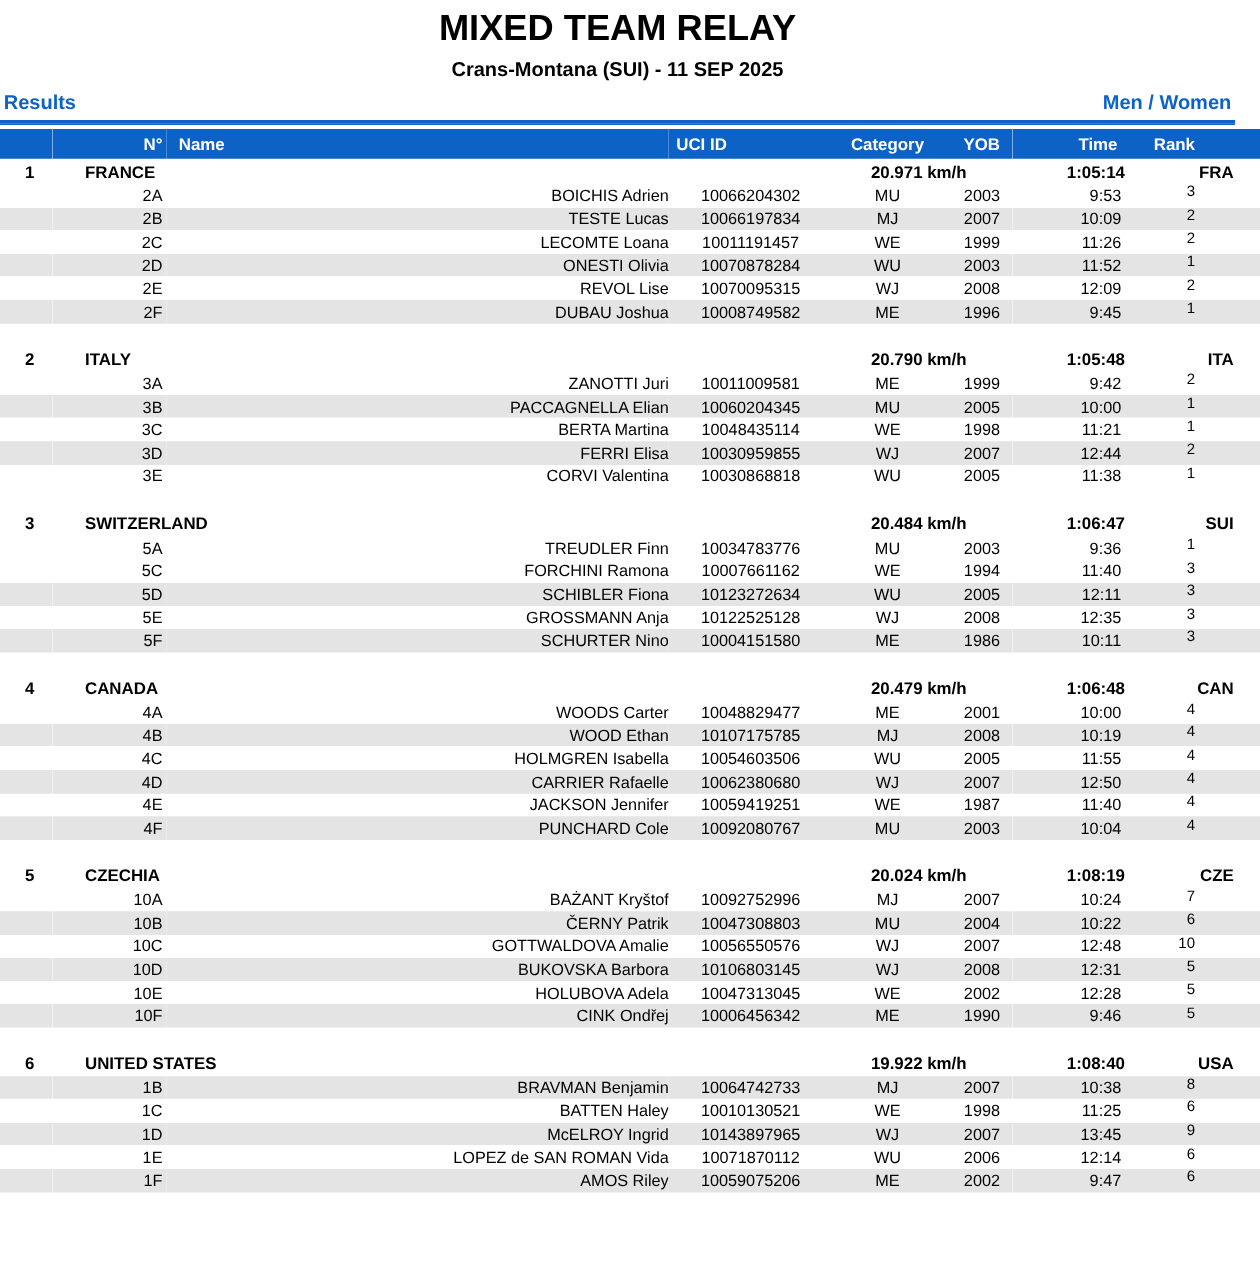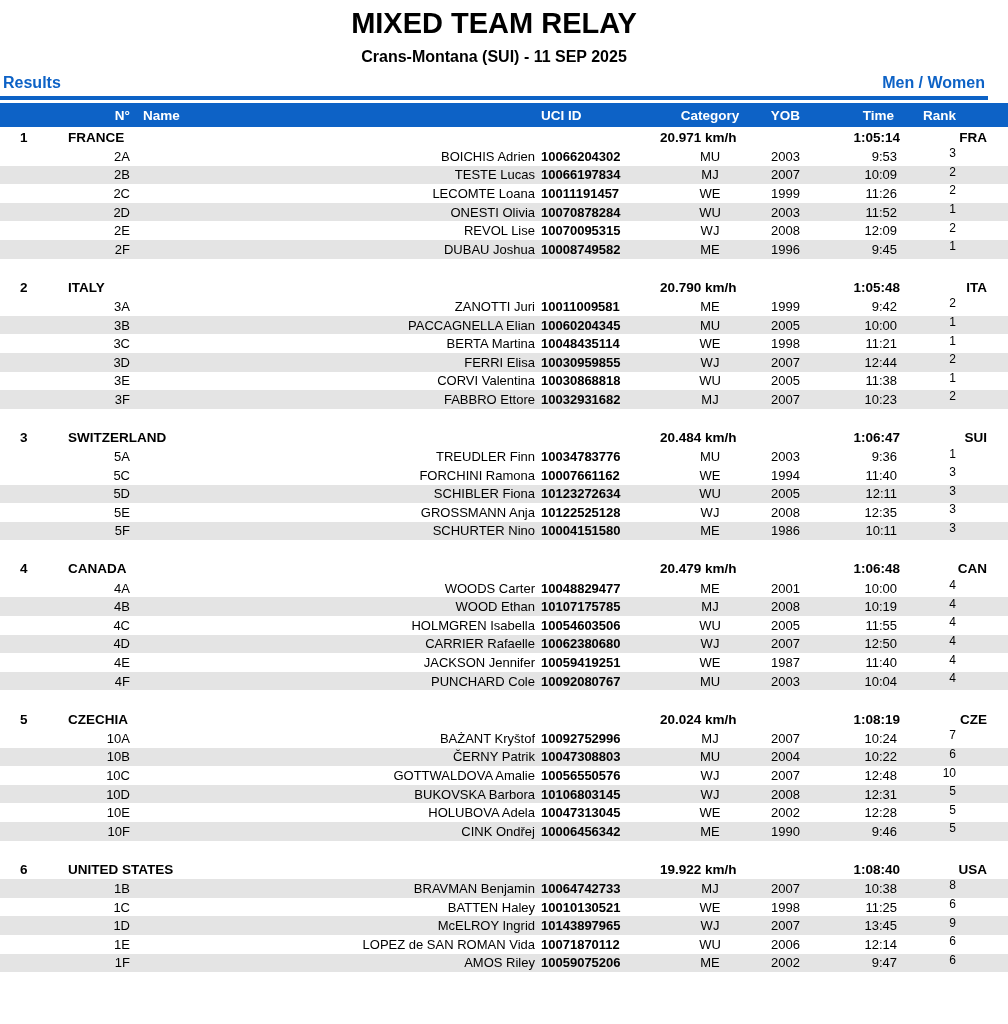--- a/index.html
+++ b/index.html
@@ -47,29 +47,29 @@
   th.c3 { text-align: left;  padding-left: 10px; }
   th.c4 { text-align: left;  padding-left: 6px; }
   th.c5 { text-align: center; }
   th.c6 { text-align: right; padding-right: 10px; }
   th.c7 { text-align: right; padding-right: 6px; }
   th.c8 { text-align: right; padding-right: 4px; }
 
   tr.team-row td { height: 20px; font-weight: bold; font-size: 13.5px; }
   td.trank  { text-align: left;  padding-left: 20px; }
   td.tname  { text-align: left;  padding-left: 26px; }
-  td.tspeed { text-align: left; margin-top: 40px; }
+  td.tspeed { text-align: center; margin-top: 40px; }
   td.ttime  { text-align: right; }
   td.tnoc   { text-align: right; padding-right: 21px; }
 
   tr.rider-row td { height: 18.6px; }
   tr.rider-row.stripe td { background: #e4e4e4; }
   td.rno   { text-align: right; padding-right: 3px; }
   td.rname { text-align: right;  padding-left: 10px; }
-  td.ruci  { text-align: left;  padding-left: 6px; font-weight: bold; }
+  td.ruci  { text-align: center;  padding-left: 6px; }
   td.rcat  { text-align: center; }
   td.ryob  { text-align: right; padding-right: 10px; }
   td.rtime { text-align: right; padding-right: 3px; }
   td.rrank { text-align: right; padding-right: 4px; }
   .sup { font-size: 12px; position: relative; top: -3.5px; }
 
   tr.spacer-row td { height: 18.6px; background: #ffffff; }
 </style>
 </head>
 <body>
@@ -254,31 +254,20 @@
     <td class="rno">3E</td>
     <td class="rname">CORVI Valentina</td>
     <td class="ruci">10030868818</td>
     <td class="rcat">WU</td>
     <td class="ryob">2005</td>
     <td class="rtime">11:38</td>
     <td class="rrank"><span class="sup">1</span></td>
     <td class="c9"></td>
   </tr>
 
-  <tr class="rider-row stripe">
-    <td class="c1"></td>
-    <td class="rno">3F</td>
-    <td class="rname">FABBRO Ettore</td>
-    <td class="ruci">10032931682</td>
-    <td class="rcat">MJ</td>
-    <td class="ryob">2007</td>
-    <td class="rtime">10:23</td>
-    <td class="rrank"><span class="sup">2</span></td>
-    <td class="c9"></td>
-  </tr>
 
   <tr class="spacer-row">
     <td colspan="9"></td>
   </tr>
 
   <tr class="team-row">
     <td class="trank">3</td>
     <td class="tname" colspan="3">SWITZERLAND</td>
     <td class="tspeed" colspan="2">20.484 km/h</td>
     <td class="ttime">1:06:47</td>

